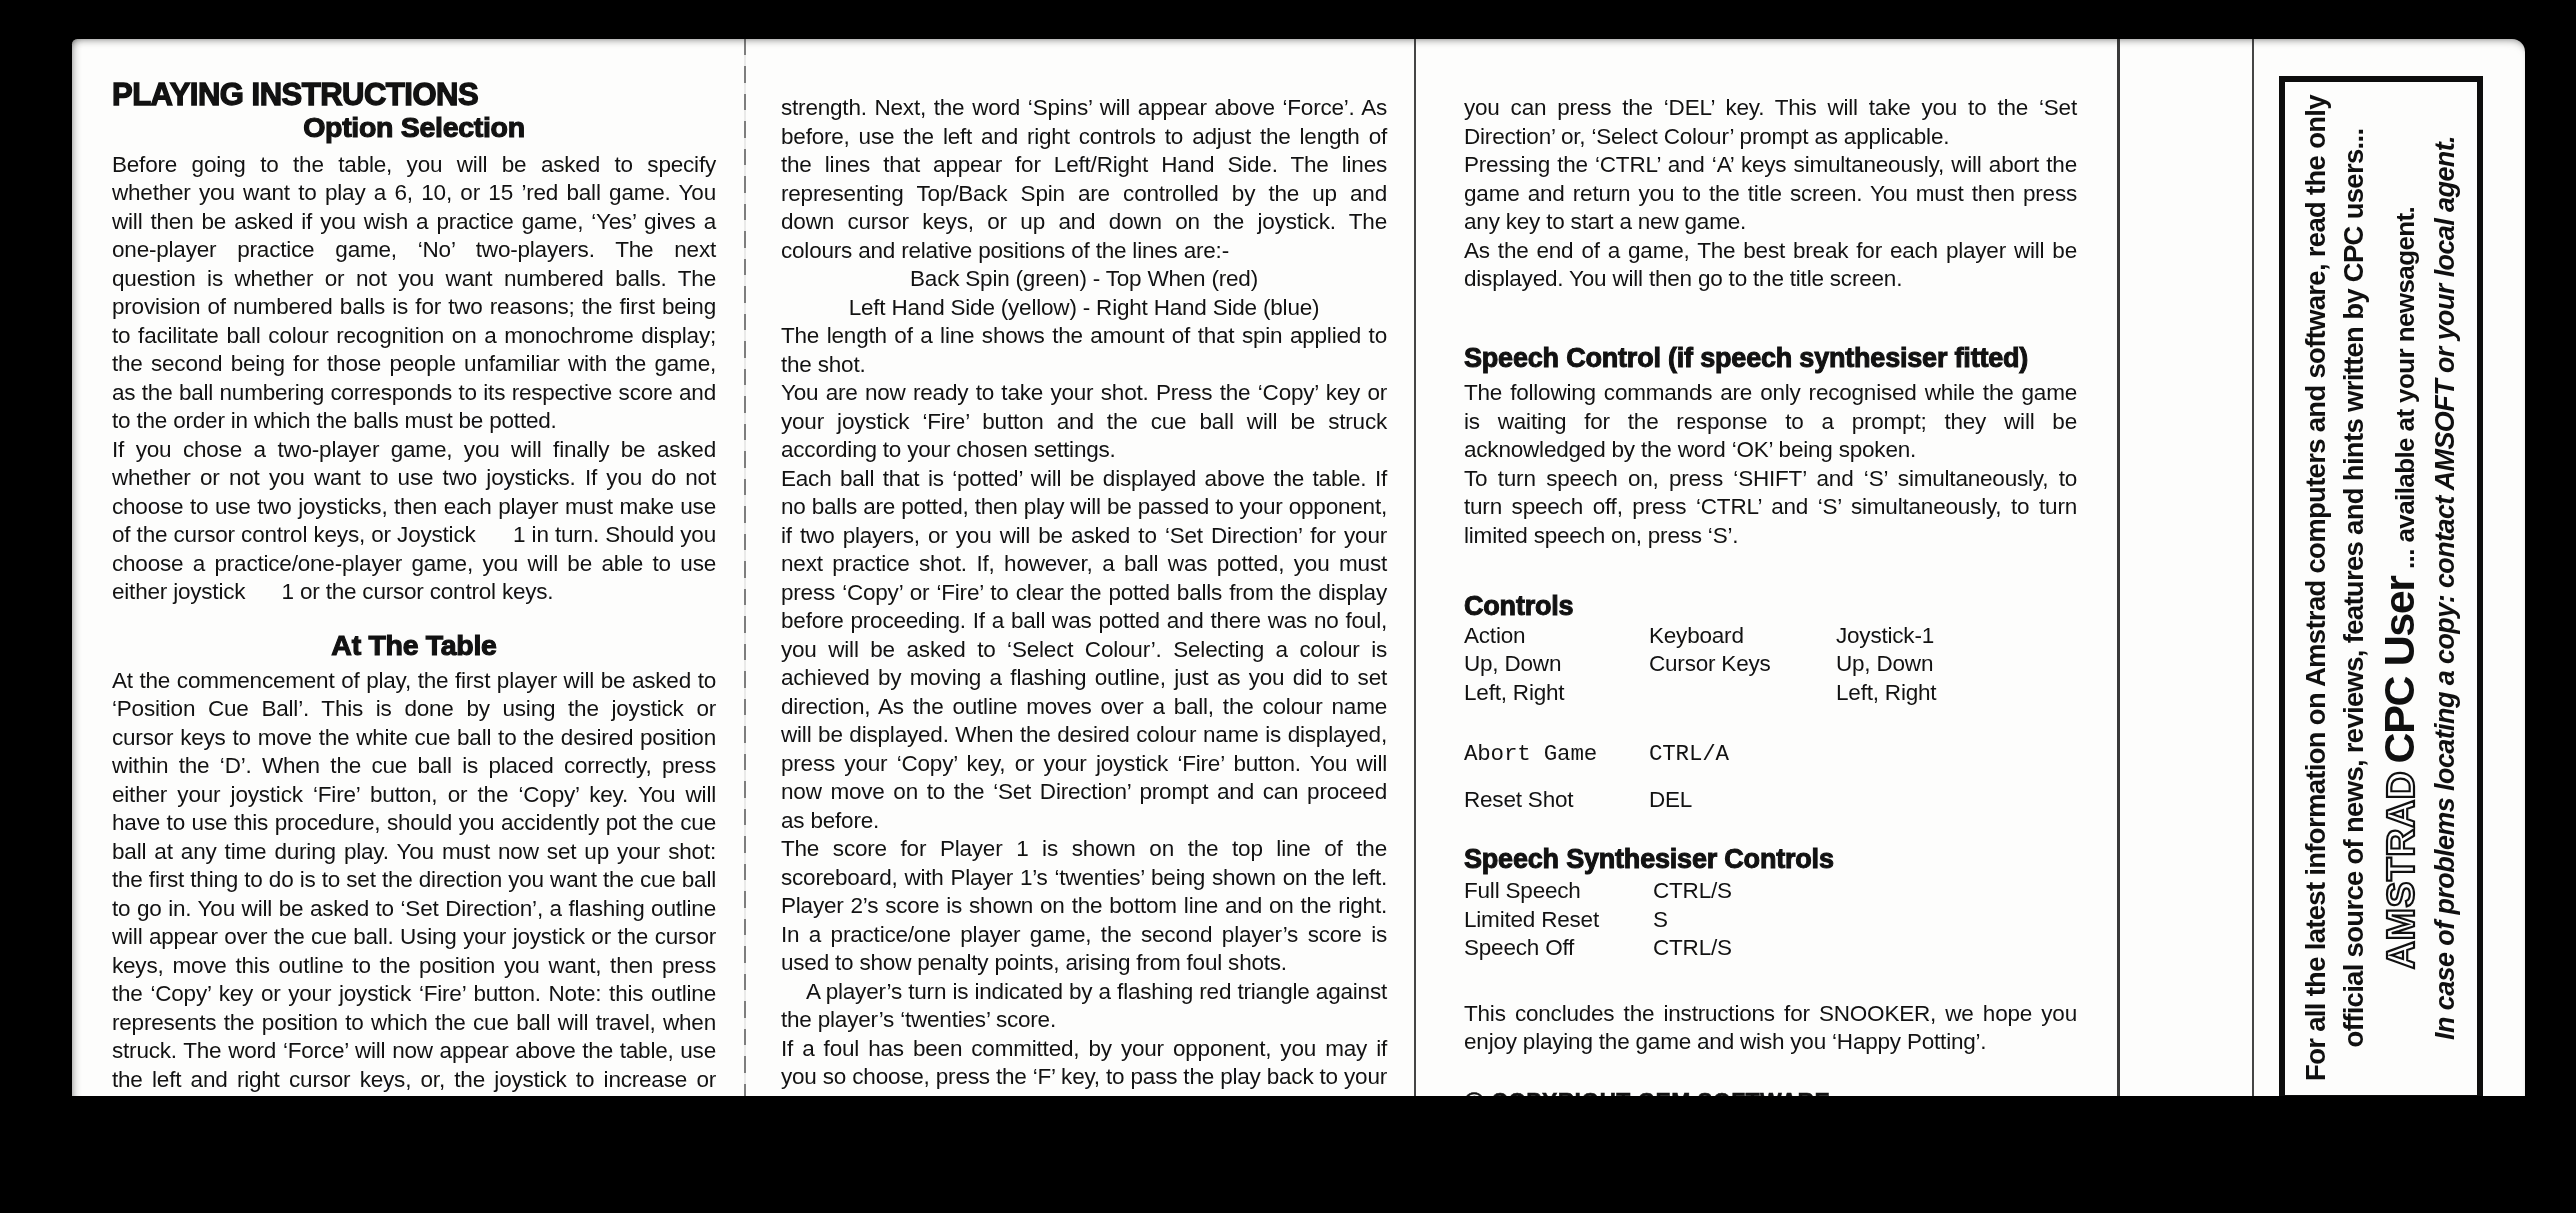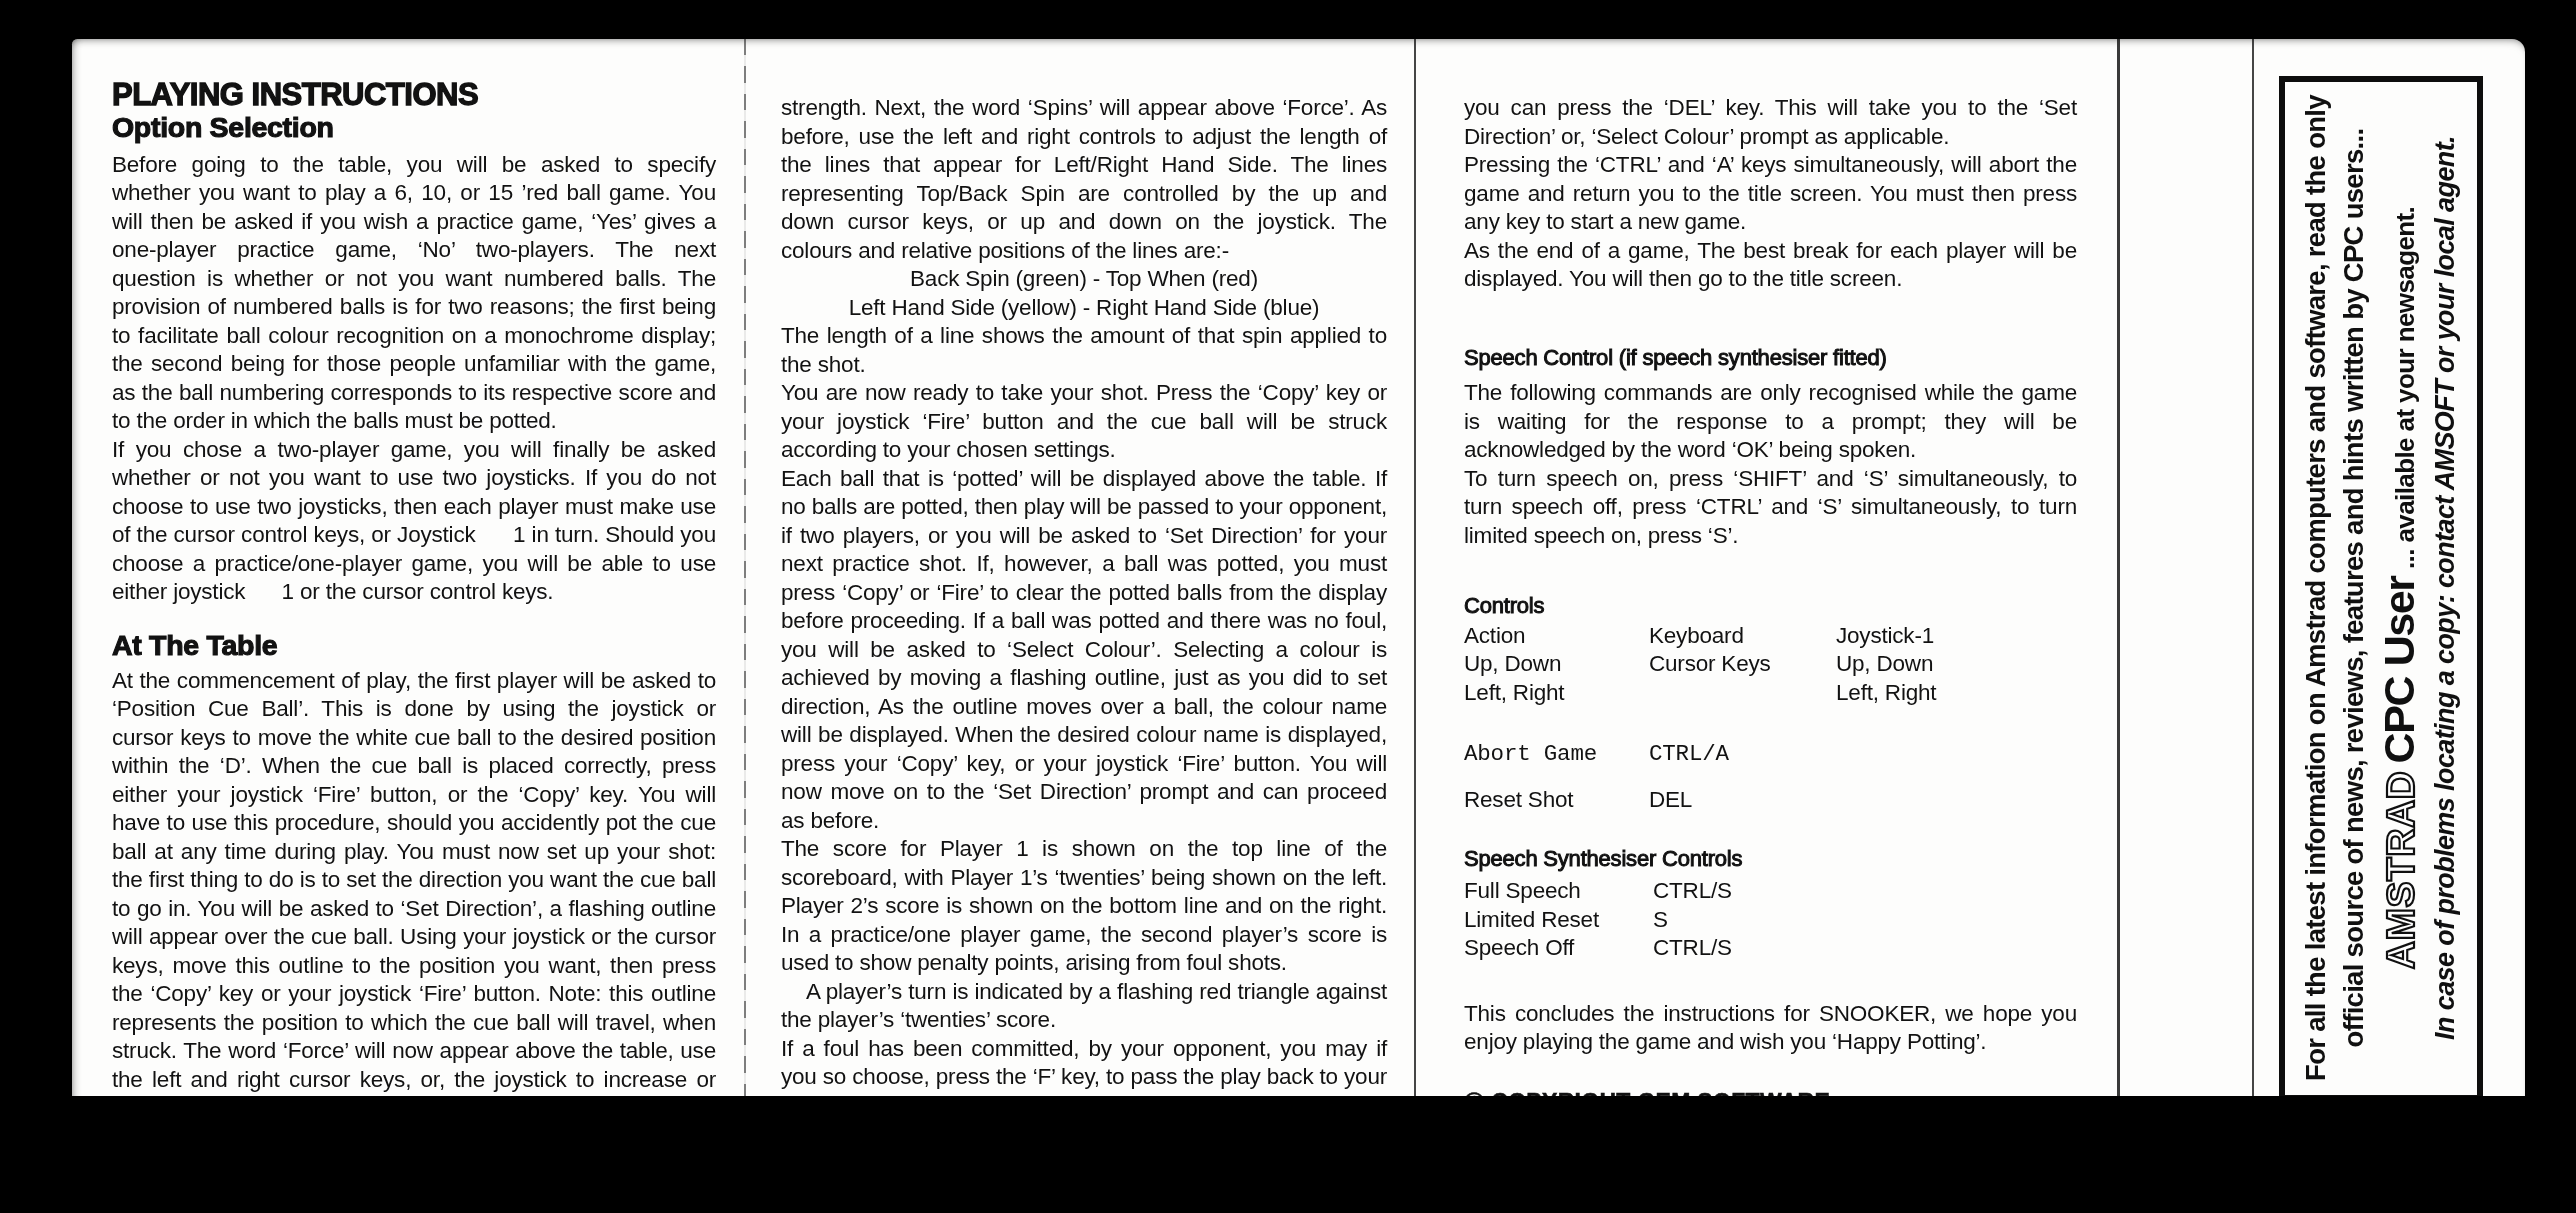--- a/index.html
+++ b/index.html
@@ -26,23 +26,23 @@
   .col { position:absolute; font-size:22.5px; line-height:28.5px; letter-spacing:-0.2px; }
   .col p { margin:0; text-align:justify; }
   .col .center { text-align:center; }
   .col1 { left:40px;  top:42px; width:604px; }
   .col2 { left:709px; top:55px; width:606px; }
   .col3 { left:1392px; top:55px; width:613px; }
 
   .h1 { font-size:31px; font-weight:700; letter-spacing:-0.5px;
         -webkit-text-stroke:1.3px #101010; margin:0 0 3.7px 0; }
   .h2 { font-size:28.5px; font-weight:700; letter-spacing:-0.3px;
-        -webkit-text-stroke:1.1px #101010; margin:0 0 9.2px 0; }
+        -webkit-text-stroke:1.1px #101010; margin:0 0 9.2px 0;text-align:center; }
   .h2.table-h { margin:24px 0 7.3px 0; }
-  .h3 { font-size:22px; font-weight:400; letter-spacing:-0.2px;
+  .h3 { font-size:27px; font-weight:700; letter-spacing:-0.2px;
         -webkit-text-stroke:1px #101010; margin:0; }
   .speech-h   { margin:50px 0 7.3px 0; }
   .controls-h { margin:42px 0 1px 0; }
   .synth-h    { margin:31px 0 3.7px 0; }
 
   .ctl-row { display:grid; grid-template-columns:185px 187px auto; }
   .ctl-row > div { line-height:28.5px; }
   .row-abort { margin-top:33px;font-family:Liberation Mono, monospace; }
   .row-reset { margin-top:17px; }
   .syn-row { display:grid; grid-template-columns:189px auto; }

